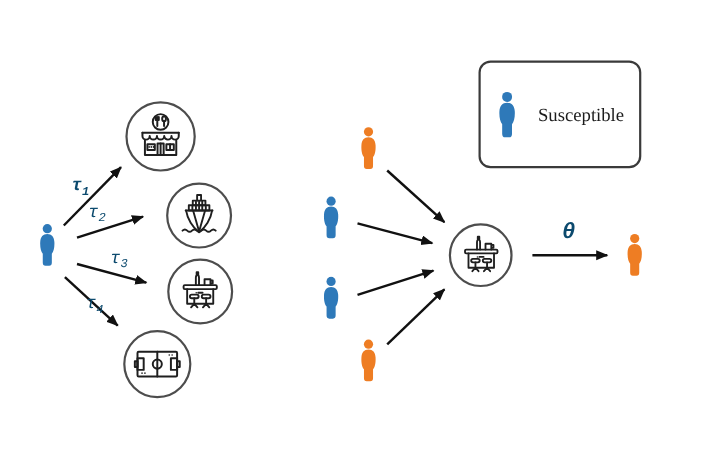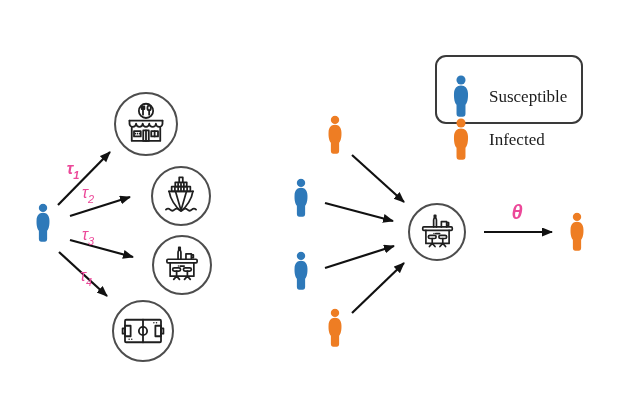--- a/index.html
+++ b/index.html
@@ -17,32 +17,32 @@
     display:flex;align-items:center;justify-content:center;
   }
   .node svg{stroke:#1f1f1f;fill:none;stroke-width:2.4;stroke-linecap:round;stroke-linejoin:round;}
   .node svg .fil{fill:#1f1f1f;stroke:none;}
   .node svg .wht{fill:#ffffff;}
   
   svg.person{position:absolute;display:block;}
   
   .math{
     position:absolute;transform:translate(-50%,-50%);
-    font-family:Liberation Sans, sans-serif;font-style:italic;
-    font-size:16px;color:#ec4899;line-height:1;white-space:nowrap;text-align:center;
+    font-family:Liberation Mono, monospace;font-style:italic;
+    font-size:16px;color:#0c4a6e;line-height:1;white-space:nowrap;text-align:center;
   }
   .math sub{font-size:11px;font-style:italic;}
   .math.bold{font-weight:700;}
   .theta{font-size:20px;font-weight:700;}
   
   .legend{
-    position:absolute;left:435px;top:55px;width:148px;height:69px;
+    position:absolute;left:435px;top:55px;width:148px;height:98px;
     border:2px solid #3a3a3a;border-radius:11px;background:#ffffff;
     box-sizing:border-box;display:flex;flex-direction:column;
-    justify-content:space-around;padding:18px 0 6px 12px;
+    justify-content:space-around;padding:6px 0 6px 12px;
   }
   .legend-row{display:flex;align-items:center;gap:16px;}
   .legend-row svg{display:block;flex:0 0 auto;}
   .legend-label{font-size:17px;color:#1c1c1c;line-height:1;}
 </style>
 </head>
 <body>
 
 <div class="stage">
 
@@ -80,21 +80,21 @@
     <line x1="352" y1="313" x2="404" y2="263" marker-end="url(#ah)"></line>
     <line x1="484" y1="232" x2="552" y2="232" marker-end="url(#ah)"></line>
   </svg>
 
   <svg class="person" viewBox="0 0 40 72" style="left:32px;top:203px;width:22px;height:40px" fill="#2e79b9">
       <use href="#person"></use>
     </svg>
 
   <span class="math bold" style="left:73px;top:171px"><span>τ</span><sub>1</sub></span>
   <span class="math" style="left:88px;top:195px"><span>τ</span><sub>2</sub></span>
-  <span class="math" style="left:88px;top:237px"><span>τ</span><sub>3</sub></span>
+  <span class="math" style="left:108px;top:237px"><span>τ</span><sub>3</sub></span>
   <span class="math" style="left:86px;top:278px"><span>τ</span><sub>4</sub></span>
 
   <div class="node" style="left:114px;top:92px;width:64px;height:64px">
     <svg viewBox="0 0 64 64" width="48" height="48">
       <circle cx="32" cy="14.5" r="9.5"></circle>
       <path d="M28 11.5 V19.5 M26.2 8.5 V12 M28 8.5 V12 M29.8 8.5 V12"></path>
       <ellipse cx="36.2" cy="10.6" rx="2.3" ry="3.1"></ellipse>
       <path d="M36.2 13.7 V19.5"></path>
       <path d="M10 27.5 H54"></path>
       <path d="M10 27.5 v4 a4.4 4.4 0 0 0 8.8 0 a4.4 4.4 0 0 0 8.8 0 a4.4 4.4 0 0 0 8.8 0 a4.4 4.4 0 0 0 8.8 0 a4.4 4.4 0 0 0 8.8 0 v-4"></path>
@@ -189,21 +189,15 @@
       <use href="#person"></use>
     </svg>
 
   <div class="legend">
     <div class="legend-row">
       <svg viewBox="0 0 40 72" width="24" height="43" fill="#2e79b9">
           <use href="#person"></use>
         </svg>
       <span class="legend-label">Susceptible</span>
     </div>
-    <div class="legend-row">
-      <svg viewBox="0 0 40 72" width="24" height="43" fill="#ee7d23">
-          <use href="#person"></use>
-        </svg>
-      <span class="legend-label">Infected</span>
-    </div>
   </div>
 
 </div>
 
 </body></html>

